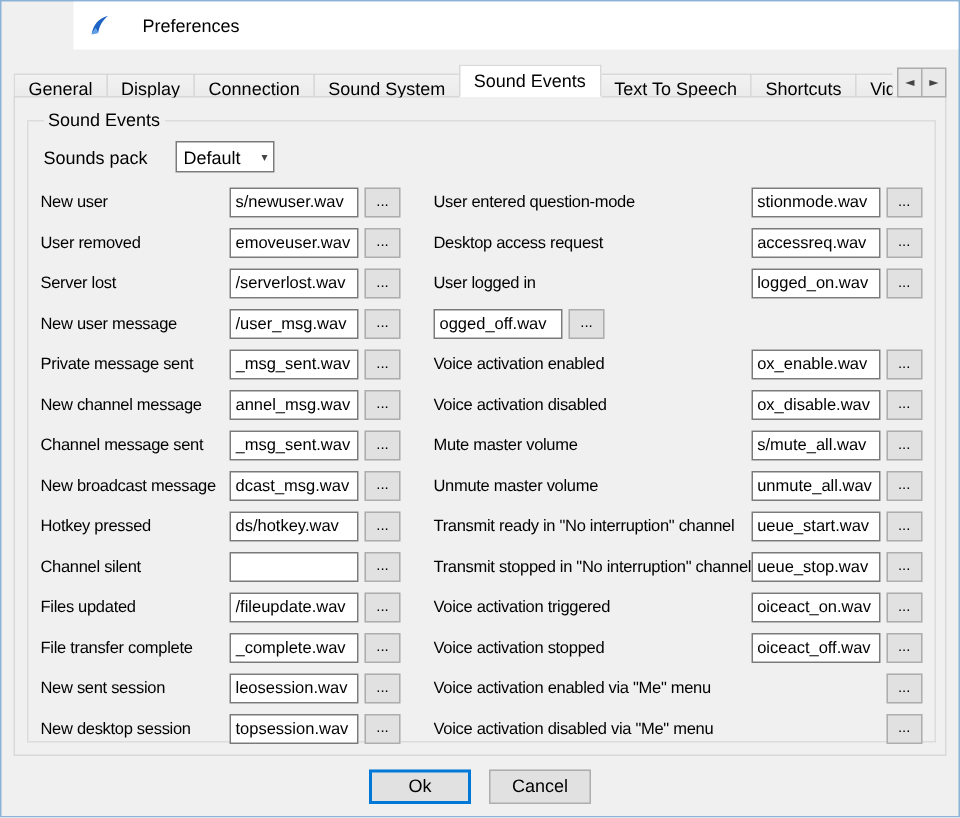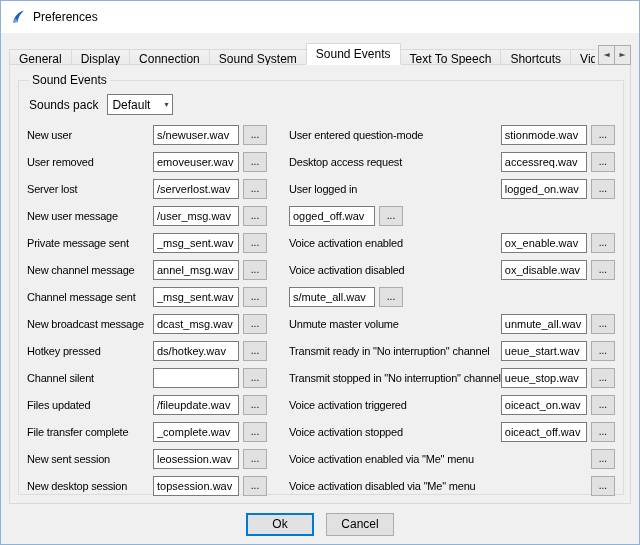--- a/index.html
+++ b/index.html
@@ -13,22 +13,23 @@
   .window {
     width: 640px; height: 545px;
     border: 1px solid #8bb3d8;
     background: #f0f0f0;
     display: flex; flex-direction: column;
     overflow: hidden;
   }
   .titlebar {
     flex: none; height: 30px;
     background: #ffffff;
-    display: flex; align-items: center; gap: 7px;
+    display: flex; align-items: center; gap: 21px;
     padding: 16px 9px;
+    margin-left: 48px;
   }
   .titlebar .title { font-size: 12px; }
   .app-icon { width: 16px; height: 16px; display: inline-flex; }
 
   .tabbar { flex: none; position: relative; margin: 10px 8px 0 8px; height: 22px; z-index: 2; }
   .tabs { display: flex; align-items: flex-end; height: 22px; overflow: hidden; margin-right: 36px; }
   .tab {
     height: 16px; line-height: 18px;
     padding: 0 9px; white-space: nowrap;
     background: linear-gradient(#f2f2f2, #ebebeb);
@@ -57,21 +58,21 @@
     padding: 8px; position: relative; z-index: 1;
     overflow: hidden;
   }
   fieldset.groupbox {
     border: 1px solid #dcdcdc;
     padding: 4px 8px 6px 8px;
     height: 100%;
   }
   legend { font-size: 12px; padding: 0 3px; margin-left: 2px; }
 
-  .pack-row { display: flex; align-items: center; gap: 9px; margin: 3px 0 10px 2px; }
+  .pack-row { display: flex; align-items: center; gap: 19px; margin: 3px 0 10px 2px; }
   .combo {
     width: 66px; height: 21px;
     border: 1px solid #7a7a7a; background: #ffffff;
     display: flex; align-items: center; justify-content: space-between;
     padding: 0 4px; font-size: 12px; cursor: default;
   }
   .combo .chev { font-size: 8px; color: #444; }
 
   .cols { display: flex; gap: 22px; }
   .col-left { width: 240px; flex: none; }
@@ -246,20 +247,21 @@
               <span class="ev-label">Voice activation enabled</span>
               <input class="ev-input" value="ox_enable.wav" style="">
               <button class="browse-btn">...</button>
             </div>
             <div class="event-row">
               <span class="ev-label">Voice activation disabled</span>
               <input class="ev-input" value="ox_disable.wav" style="">
               <button class="browse-btn">...</button>
             </div>
             <div class="event-row">
+              <span class="ev-label">Mute master volume</span>
               <input class="ev-input" value="s/mute_all.wav" style="">
               <button class="browse-btn">...</button>
             </div>
             <div class="event-row">
               <span class="ev-label">Unmute master volume</span>
               <input class="ev-input" value="unmute_all.wav" style="">
               <button class="browse-btn">...</button>
             </div>
             <div class="event-row">
               <span class="ev-label">Transmit ready in "No interruption" channel</span>

